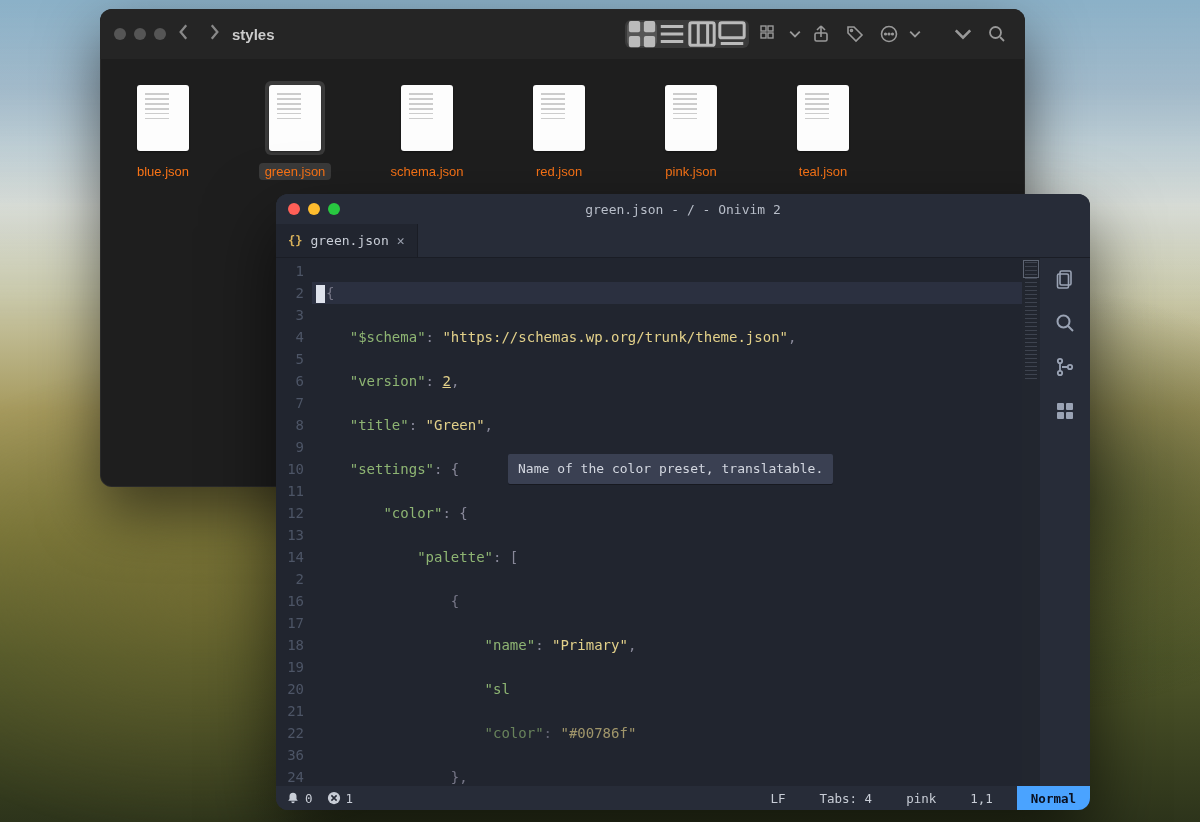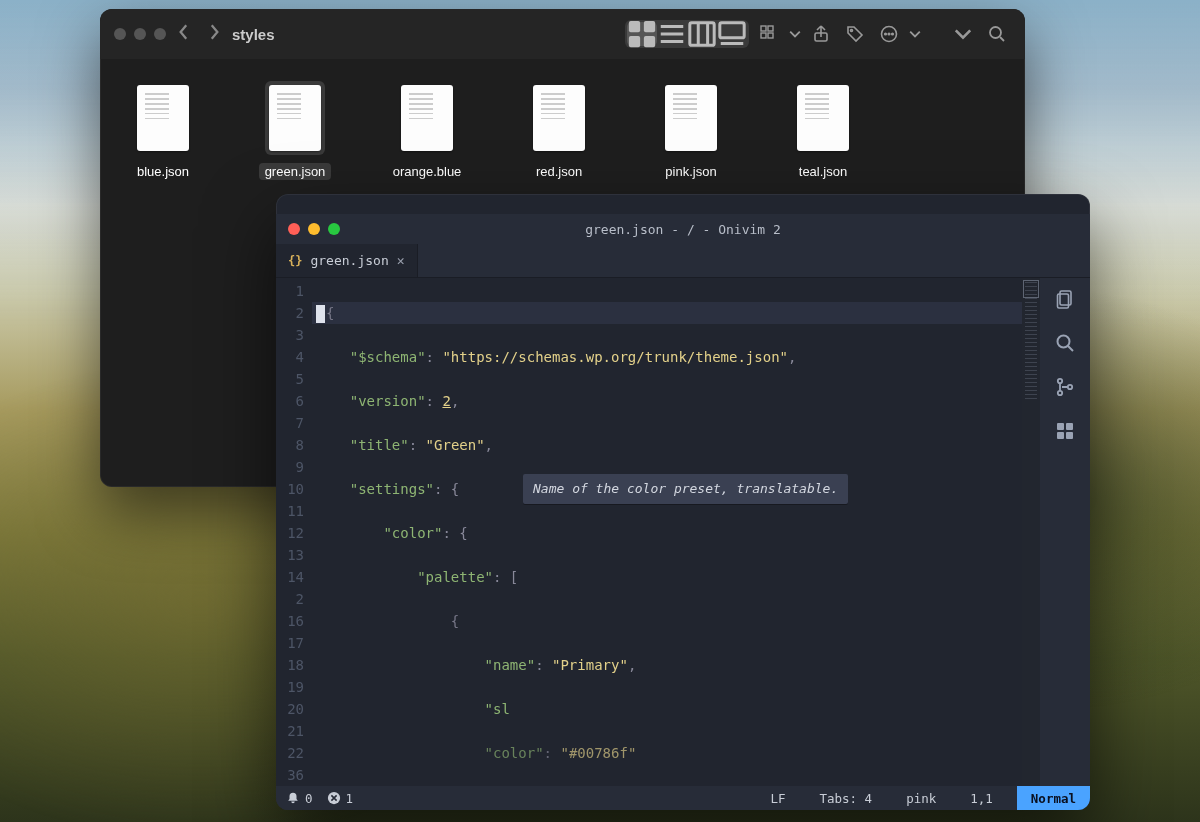--- a/index.html
+++ b/index.html
@@ -49,34 +49,34 @@
     width:52px; height:66px; background:#fdfdfd; border-radius:3px;
     box-shadow:0 1px 2px rgba(0,0,0,.4);
     position:relative;
   }
   .file-icon::after{
     content:""; position:absolute; left:8px; top:8px; right:20px; height:28px;
     background:repeating-linear-gradient(180deg,#ccc 0 1.5px, transparent 1.5px 5px);
   }
   .file-item.selected .file-wrap { background:#3a3a3a; border-radius:6px; padding:4px;}
   .file-wrap{ padding:4px;}
-  .file-label { color:#ffffff; font-size:13px; text-align:center; padding:1px 6px; border-radius:4px;}
+  .file-label { color:#f97316; font-size:13px; text-align:center; padding:1px 6px; border-radius:4px;}
   .file-item.selected .file-label { background:#3a3a3a; }
 
   
   .editor {
     position:absolute; left:276px; top:194px; width:814px; height:616px;
     background:#21252f; border-radius:12px;
     box-shadow: 0 30px 70px rgba(0,0,0,.6), 0 0 0 1px rgba(255,255,255,.06) inset;
     display:flex; flex-direction:column; overflow:hidden;
     font-family: "SF Mono", Menlo, Consolas, monospace;
   }
   .editor-titlebar {
     height:30px; display:flex; align-items:center; justify-content:center;
-    position:relative; color:#b8bec9; font-size:13px; background:#272c38;margin-top:20px;
+    position:relative; color:#b8bec9; font-size:13px; background:#272c38;
   }
   .editor-titlebar .traffic { position:absolute; left:12px; top:9px;}
   .traffic.color .r{background:#ff5f57;} .traffic.color .y{background:#febc2e;} .traffic.color .g{background:#28c840;}
   .tabbar { height:34px; background:#272c38; display:flex; border-bottom:1px solid #1a1d25;}
   .tab {
     display:flex; align-items:center; gap:8px; padding:0 12px;
     background:#21252f; color:#c8cdd6; font-size:13px;
     border-right:1px solid #1a1d25;
   }
   .tab .json-badge { color:#d9b15a; font-weight:700; font-size:12px;}
@@ -236,21 +236,21 @@
     <div class="file-item selected">
       <div class="file-wrap">
           <div class="file-icon"></div>
         </div>
       <div class="file-label">green.json</div>
     </div>
     <div class="file-item">
       <div class="file-wrap">
           <div class="file-icon"></div>
         </div>
-      <div class="file-label">orange.blue</div>
+      <div class="file-label">schema.json</div>
     </div>
     <div class="file-item">
       <div class="file-wrap">
           <div class="file-icon"></div>
         </div>
       <div class="file-label">red.json</div>
     </div>
     <div class="file-item">
       <div class="file-wrap">
           <div class="file-icon"></div>
@@ -333,21 +333,21 @@
 
 
 
 
 
 
 
 
 
 
-        <div class="hover-tooltip" style="top:196px; left:211px;font-style:italic;">Name of the color preset, translatable.</div>
+        <div class="hover-tooltip" style="top:196px; left:196px;">Name of the color preset, translatable.</div>
       </div>
       <div class="minimap">
           <div class="view"></div>
         </div>
     </div>
 
     <div class="activity-bar">
       <div class="ab-icon">
         <svg viewBox="0 0 20 20" fill="none" stroke="currentColor" stroke-width="1.6">
             <rect x="5" y="2" width="11" height="14" rx="1.5"></rect>

